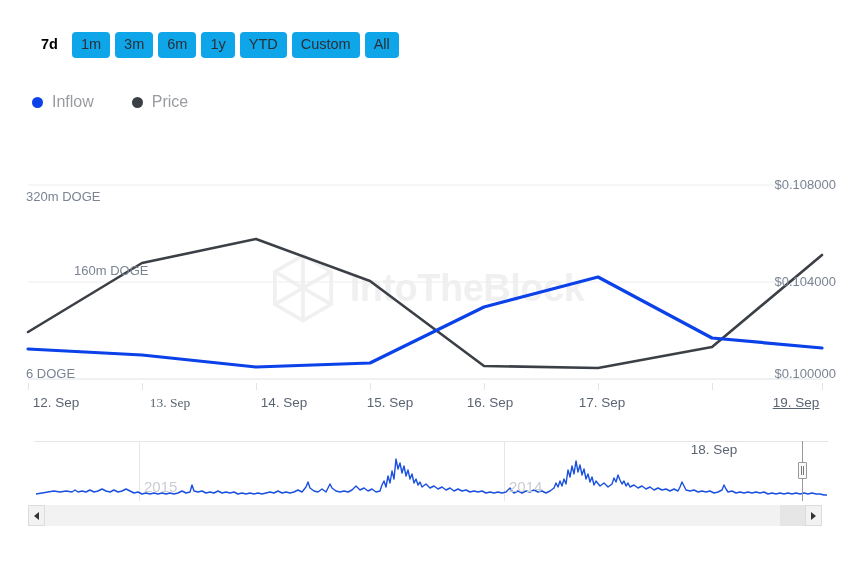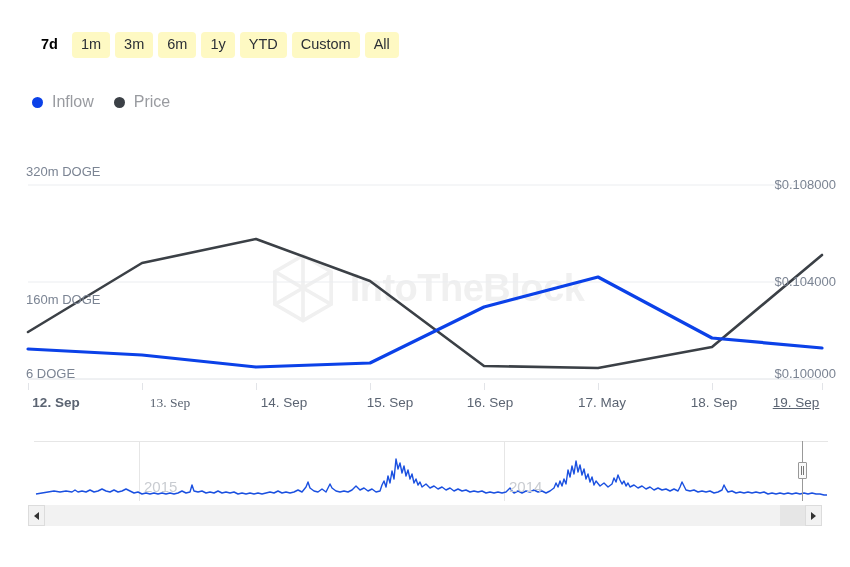--- a/index.html
+++ b/index.html
@@ -13,39 +13,39 @@
   #root { position: relative; width: 850px; height: 567px; background:#fff; }
 
   
   .range-bar {
     position: absolute; left: 32px; top: 32px;
     display: flex; align-items: flex-end; gap: 5px;
   }
   .range-btn {
     font-size: 14.5px;
     color: #2b2f36;
-    background: #fef9c3;
+    background: #0ea5e9;
     border: none;
     border-radius: 4px;
     padding: 5px 9px 6px 9px;
     line-height: 1;
     cursor: pointer;
     font-family: "Liberation Sans", sans-serif;
     white-space: nowrap;
   }
   .range-btn.selected {
     background: transparent;
     font-weight: bold;
     color: #000;
   }
 
   
   .legend {
     position: absolute; left: 32px; top: 94px;
-    display: flex; align-items: center; gap: 20px;
+    display: flex; align-items: center; gap: 38px;
   }
   .legend-item { display: flex; align-items: center; gap: 9px; cursor: pointer; }
   .legend-dot { width: 11px; height: 11px; border-radius: 50%; display:block; }
   .legend-label { font-size: 16px; color: #999ba0; line-height: 1; }
 
   
   .plot-wrap { position: absolute; left: 0; top: 160px; width: 850px; height: 255px; }
   .axis-label {
     position: absolute; font-size: 13px; color: #7b8493;
     line-height: 1; white-space: nowrap;
@@ -152,46 +152,46 @@
 
       <line x1="28" y1="25" x2="822" y2="25" stroke="#ebedf0" stroke-width="1"></line>
       <line x1="28" y1="122" x2="822" y2="122" stroke="#ebedf0" stroke-width="1"></line>
       <line x1="28" y1="219" x2="822" y2="219" stroke="#dfe2e6" stroke-width="1"></line>
 
       <polyline fill="none" stroke="#3b4046" stroke-width="2.6" stroke-linejoin="round" stroke-linecap="round" points="28,172 142,103 256,79 370,121 484,206 598,208 712,187 822,95"></polyline>
 
       <polyline fill="none" stroke="#0b41e8" stroke-width="3.2" stroke-linejoin="round" stroke-linecap="round" points="28,189 142,195 256,207 370,203 484,147 598,117 712,178 822,188"></polyline>
     </svg>
 
-    <div class="axis-label left" style="top:5px;">320m DOGE</div>
-    <div class="axis-label left" style="top:133px;">160m DOGE</div>
+    <div class="axis-label left" style="top:30px;">320m DOGE</div>
+    <div class="axis-label left" style="top:104px;margin-left:48px;">160m DOGE</div>
     <div class="axis-label left" style="top:207px;">6 DOGE</div>
 
     <div class="axis-label right" style="top:18px;">$0.108000</div>
     <div class="axis-label right" style="top:115px;">$0.104000</div>
     <div class="axis-label right" style="top:207px;">$0.100000</div>
   </div>
 
   <div class="xaxis">
     <span class="xtick-mark" style="left:28px;"></span>
     <span class="xtick-mark" style="left:142px;"></span>
     <span class="xtick-mark" style="left:256px;"></span>
     <span class="xtick-mark" style="left:370px;"></span>
     <span class="xtick-mark" style="left:484px;"></span>
     <span class="xtick-mark" style="left:598px;"></span>
     <span class="xtick-mark" style="left:712px;"></span>
     <span class="xtick-mark" style="left:822px;"></span>
 
-    <span class="xtick" style="left:56px;font-weight:bold;">12. Sep</span>
+    <span class="xtick" style="left:56px;">12. Sep</span>
     <span class="xtick" style="left:170px;font-family:Liberation Serif, serif;">13. Sep</span>
     <span class="xtick" style="left:284px;">14. Sep</span>
     <span class="xtick" style="left:374px;margin-left:16px;">15. Sep</span>
     <span class="xtick" style="left:490px;">16. Sep</span>
-    <span class="xtick" style="left:602px;">17. May</span>
-    <span class="xtick" style="left:714px;">18. Sep</span>
+    <span class="xtick" style="left:602px;">17. Sep</span>
+    <span class="xtick" style="left:714px;margin-top:47px;">18. Sep</span>
     <span class="xtick" style="left:796px;text-decoration:underline;">19. Sep</span>
   </div>
 
   <div class="navigator">
     <div class="nav-top-line"></div>
     <div class="nav-gridline" style="left:105px;"></div>
     <div class="nav-gridline" style="left:470px;"></div>
 
     <svg width="794" height="60" style="position:absolute;left:0;top:0;">
       <polyline fill="none" stroke="#1a50e0" stroke-width="1.4" stroke-linejoin="round" points="2,53 8,52 14,51 20,50 26,51 32,50 38,51 41,49 44,51 48,50 52,51 56,49 60,51 64,50 68,48 72,50 76,51 80,49 84,51 88,50 92,48 96,50 100,52 104,51 108,53 112,52 116,53 120,52 124,53 128,52 132,53 136,52 140,53 144,52 148,50 152,52 156,51 158,44 160,50 164,51 168,50 172,52 176,51 180,52 184,50 188,52 192,51 196,52 200,51 204,53 208,52 212,53 216,52 220,53 224,52 228,53 232,52 236,51 240,52 244,50 248,52 252,51 256,52 260,51 264,49 268,51 272,46 274,41 276,47 280,50 284,51 288,48 292,51 296,43 298,47 302,50 306,51 310,50 314,51 318,49 322,45 326,49 330,47 334,50 338,48 342,51 346,50 348,44 350,40 352,46 354,35 356,42 358,30 360,38 362,18 364,28 366,22 368,32 370,25 372,35 374,29 376,38 378,33 380,42 382,38 384,44 386,41 388,46 392,43 396,47 400,45 404,48 408,46 412,49 416,47 420,50 424,48 428,50 432,49 436,51 440,50 444,51 448,50 452,52 456,51 460,52 464,51 468,52 472,51 476,47 478,50 480,52 484,50 488,52 492,50 496,51 500,49 504,51 508,50 512,52 516,50 520,47 522,42 524,46 526,40 528,45 530,38 532,43 534,29 536,36 538,25 540,33 542,20 544,31 546,24 548,34 550,28 552,38 554,33 556,41 558,36 560,44 562,40 566,45 570,42 574,46 578,43 580,37 582,41 584,34 586,39 588,43 590,40 592,45 594,42 596,46 600,44 604,47 608,45 612,48 616,46 620,49 624,47 628,49 632,48 636,50 640,48 644,50 646,46 648,41 650,45 652,49 656,50 660,49 664,51 668,50 672,51 676,50 680,52 684,51 688,49 690,44 692,48 694,51 698,50 702,52 706,51 710,52 714,51 718,52 722,51 726,52 730,51 734,53 738,52 742,53 746,52 750,53 754,52 758,53 762,52 766,53 770,52 774,53 778,52 782,53 786,53 790,54 793,54"></polyline>

